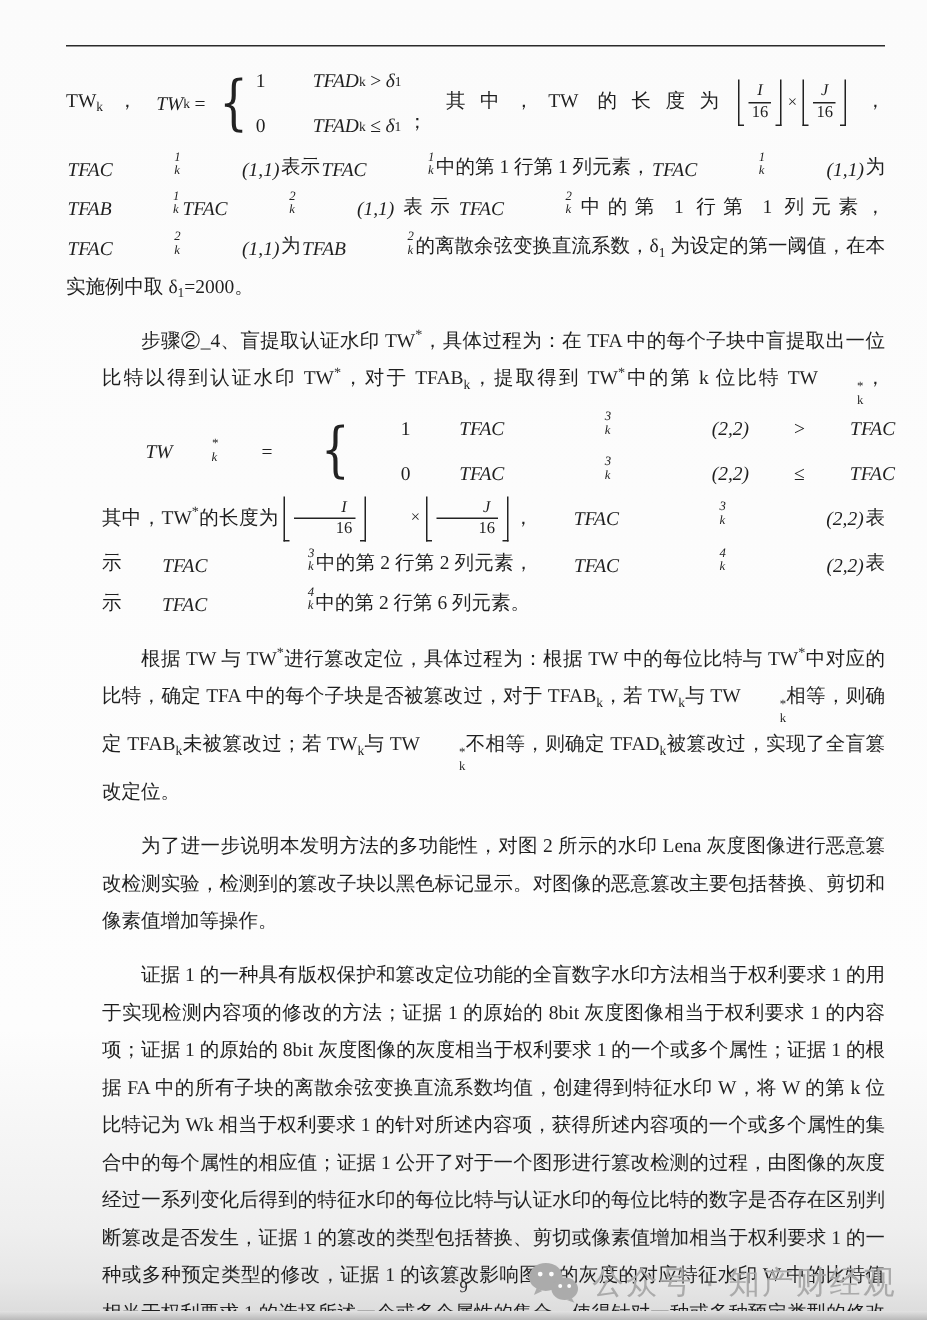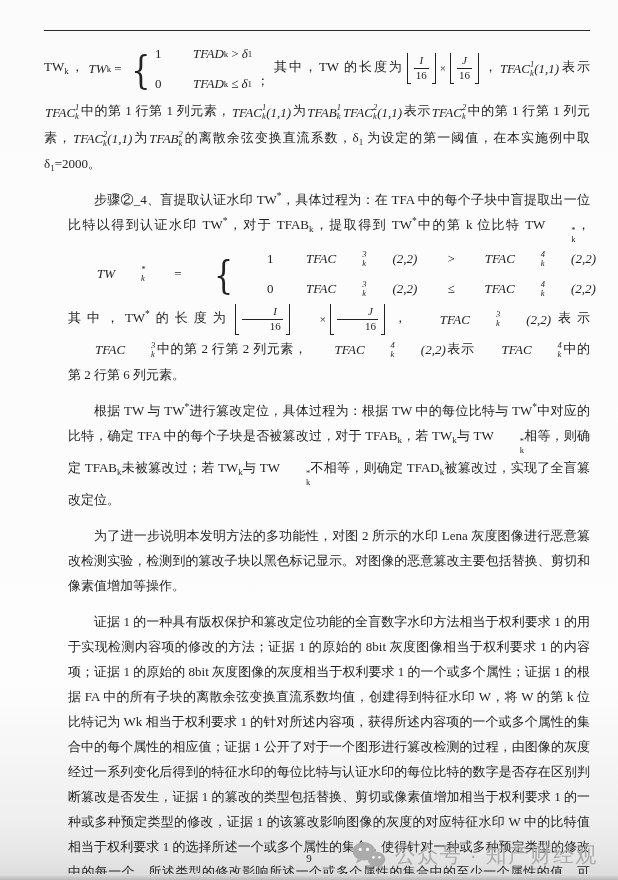--- a/index.html
+++ b/index.html
@@ -12,21 +12,21 @@
   .content{position:absolute;left:44px;right:28px;top:30px;}
   .toprule{border-top:1.5px solid #2b2b2b;width:100%;height:0;margin-bottom:8px;}
   p.para{font-size:13px;line-height:25px;text-align:justify;margin:0 0 11px 0;}
   p.indent{text-indent:2em;margin-left:24px;}
   
   .mi{font-style:italic;}
   .msub{font-size:9px;font-style:inherit;vertical-align:-3px;line-height:0;}
   .msup{font-size:9.5px;font-style:inherit;vertical-align:5px;line-height:0;}
   .ss{display:inline-flex;flex-direction:column;justify-content:center;
       font-size:8.5px;line-height:9px;vertical-align:-4px;text-align:left;}
-  .mm{display:inline-flex;align-items:center;font-style:italic;white-space:nowrap;vertical-align:middle;margin:0 1px;}
+  .mm{display:inline-flex;align-items:flex-start;font-style:italic;white-space:nowrap;vertical-align:middle;margin:0 1px;gap:41px;}
   .mm .args{font-style:italic;}
   
   .pw{display:inline-flex;align-items:center;vertical-align:middle;white-space:nowrap;margin:2px 3px;}
   .pw .lhs{display:inline-flex;align-items:center;margin-right:3px;}
   .pw .meq{margin:0 3px;font-style:normal;}
   .pw .brace{font-family:"DejaVu Serif",serif;font-size:40px;font-weight:200;line-height:0.9;
              transform:scaleX(.75);display:inline-block;margin-right:2px;color:#222;}
   .pw .rows{display:inline-flex;flex-direction:column;gap:5px;}
   .pw .row{display:flex;align-items:center;}
   .pw .cv{width:38px;}

